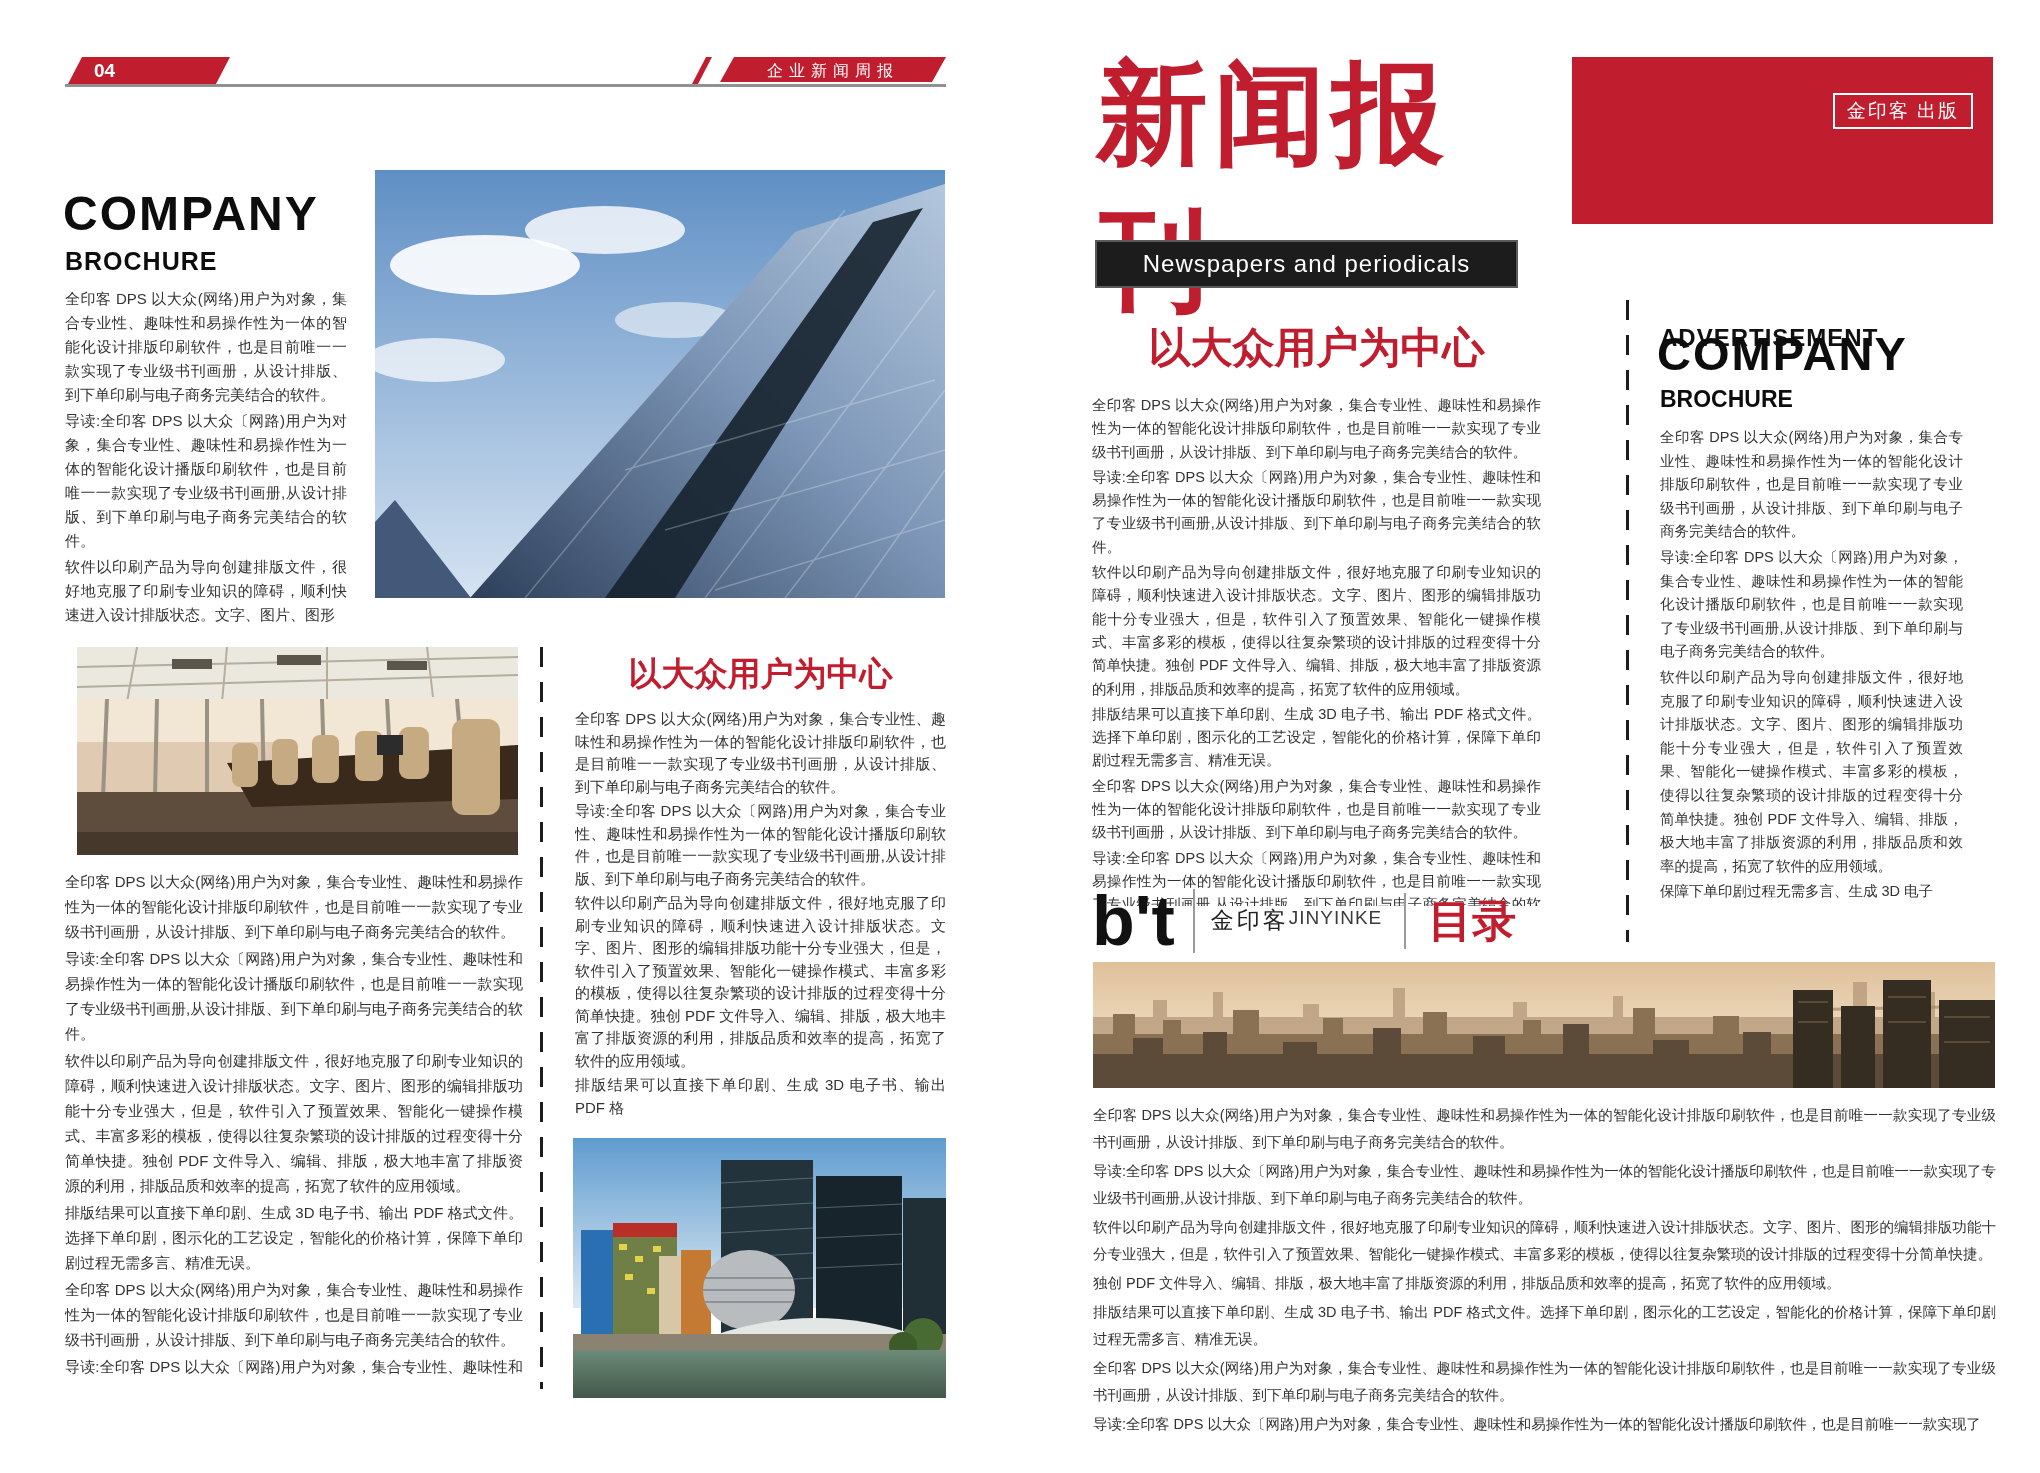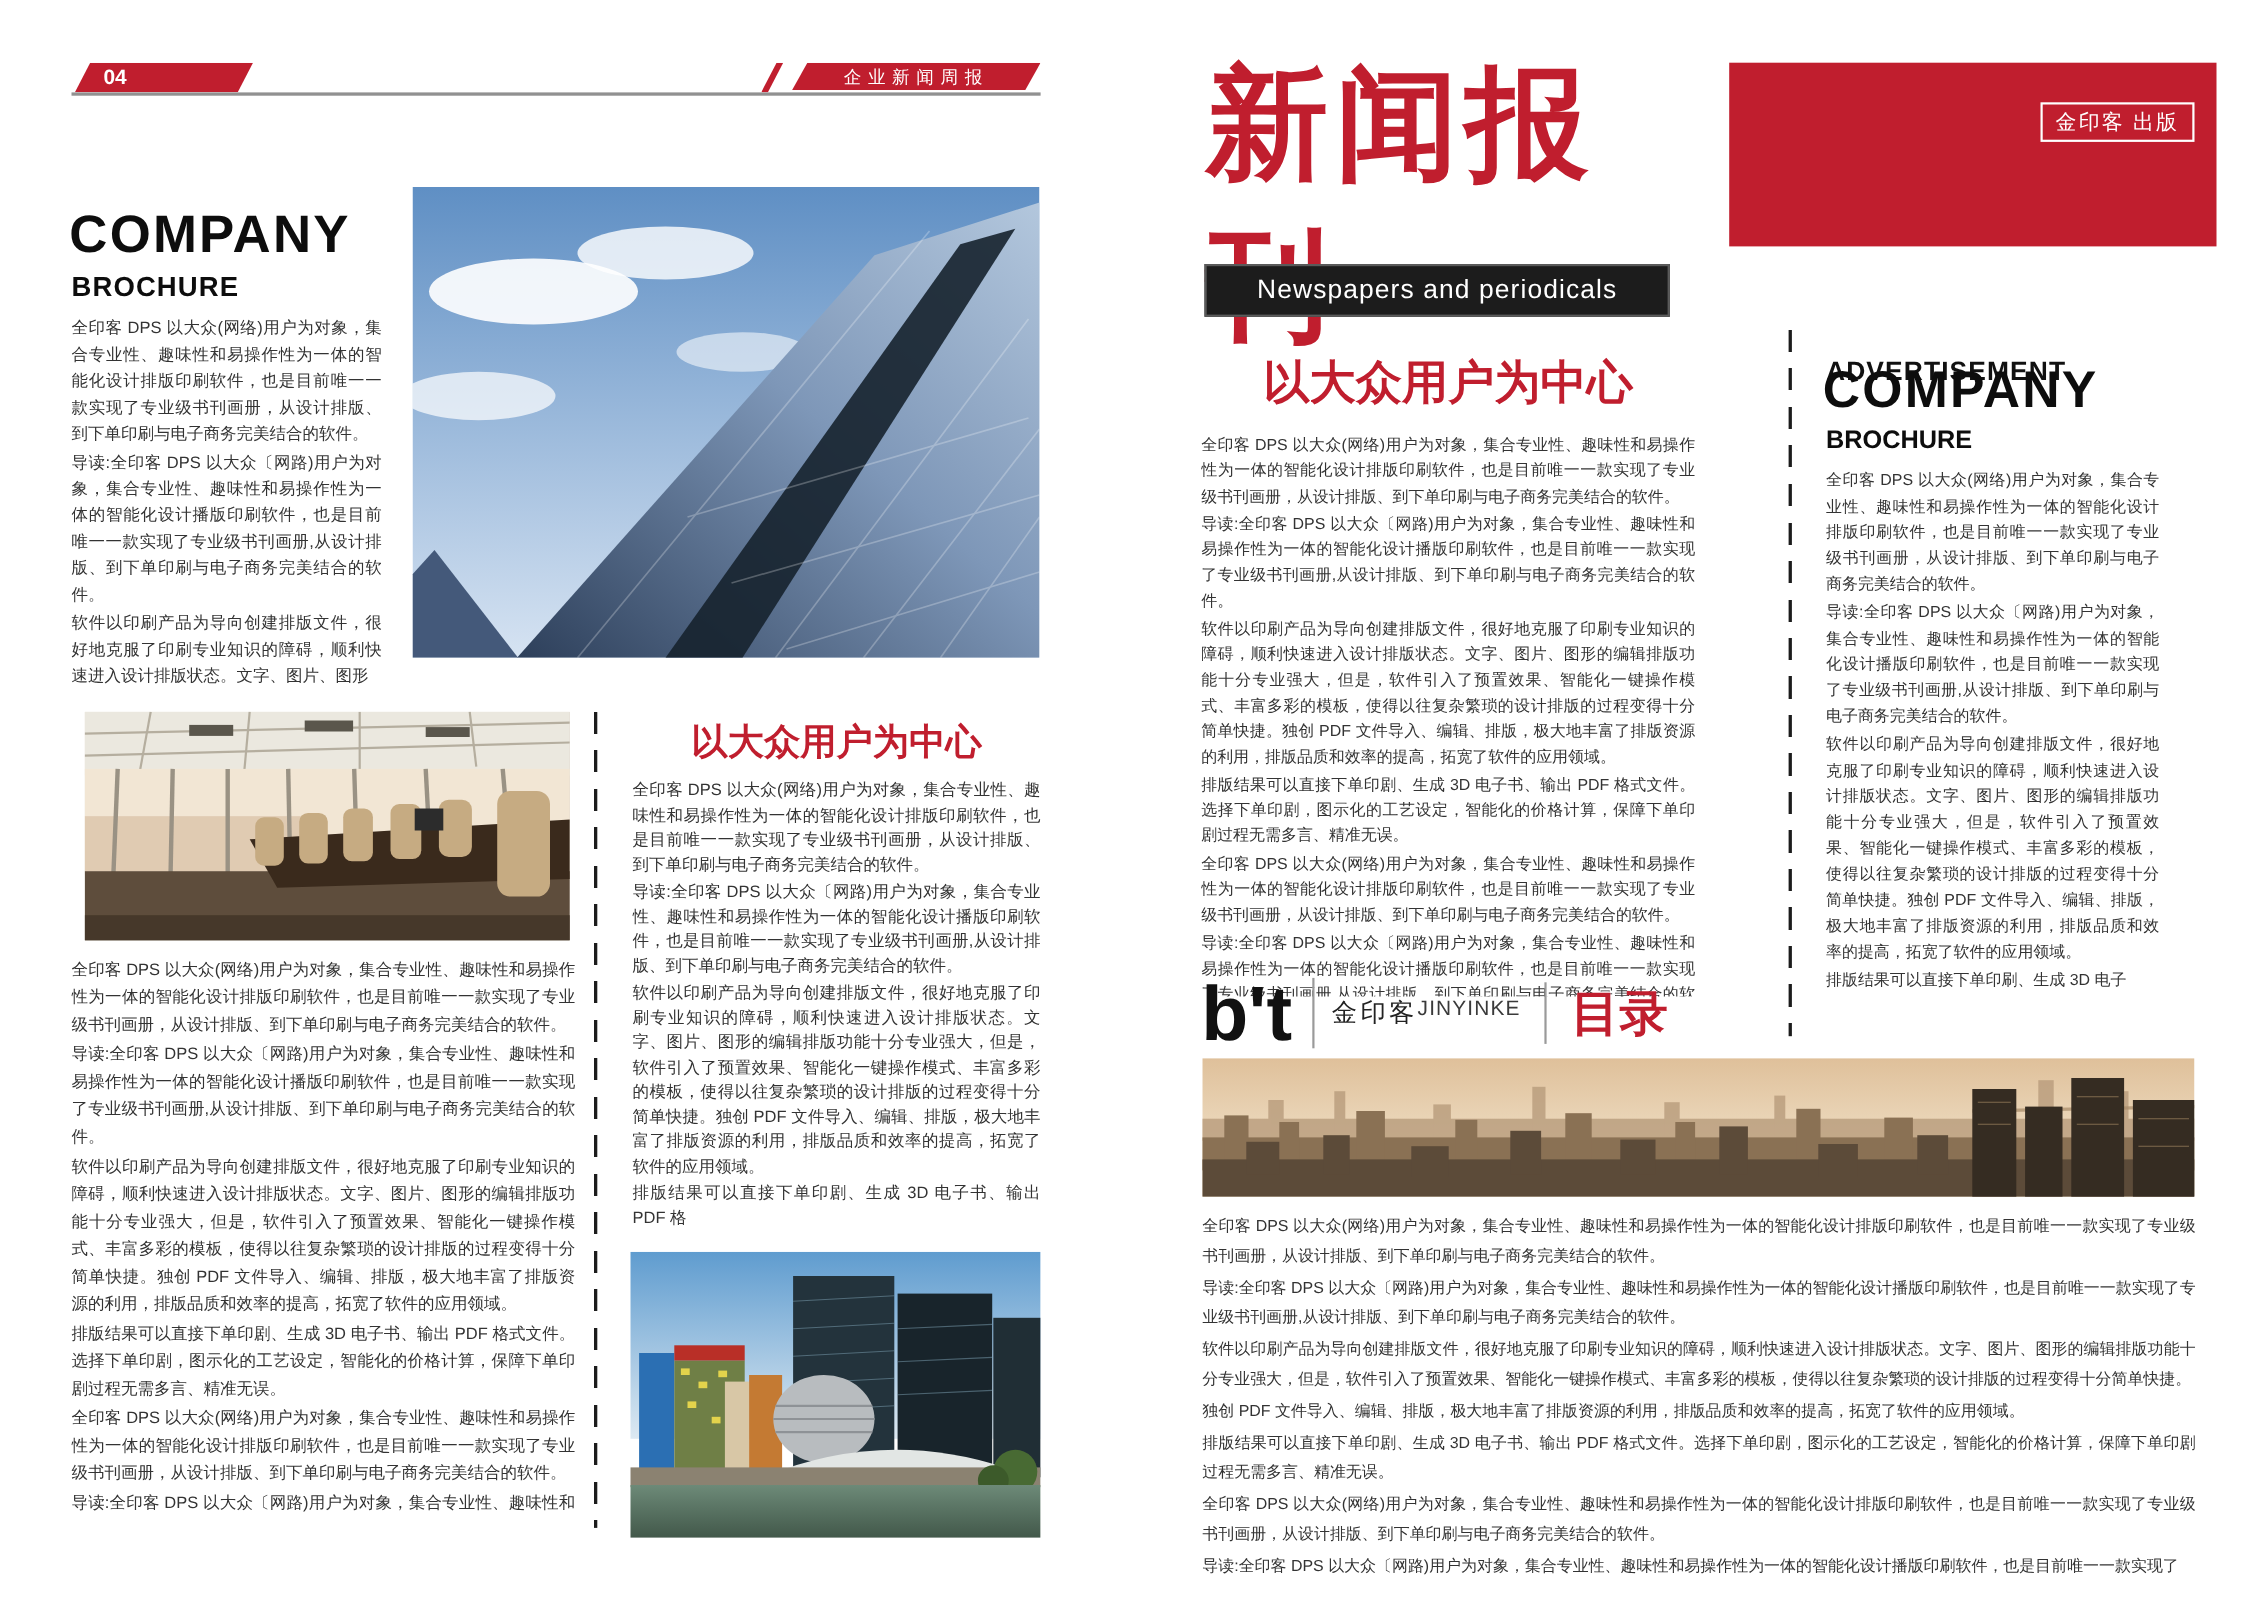--- a/index.html
+++ b/index.html
@@ -167,21 +167,21 @@
     </g>
   <path d="M120,205 Q230,160 340,196 L340,214 Q220,226 120,214 Z" fill="#e2e6e4"></path>
   <rect x="0" y="196" width="373" height="18" fill="#8b8271"></rect>
   <circle cx="350" cy="200" r="20" fill="#486a33"></circle>
     <circle cx="330" cy="208" r="14" fill="#3c5a2a"></circle>
   <rect x="0" y="212" width="373" height="48" fill="url(#water)"></rect>
 </svg>
 
 <div class="abs" style="left:1096px;top:42px;width:470px;font-size:112px;font-weight:bold;color:#c01e2e;letter-spacing:6px;font-family:'Liberation Serif','DejaVu Serif',serif;line-height:1.3;">新闻报刊</div>
 
-<div class="abs red" style="left:1572px;top:57px;width:421px;height:167px;padding-left:22px;">
+<div class="abs red" style="left:1572px;top:57px;width:421px;height:167px;">
   <div style="position:absolute;right:20px;top:36px;border:2px solid #fff;color:#fff;font-size:19px;letter-spacing:2px;padding:3px 12px;"><span>金印客 出版</span></div>
 </div>
 
 <div class="abs" style="left:1095px;top:240px;width:419px;height:44px;background:#1c1c1c;border:2px solid #5a5a5a;color:#fff;text-align:center;line-height:44px;font-size:24px;letter-spacing:1px;"><span>Newspapers and periodicals</span></div>
 
 <div class="abs" style="left:1092px;top:320px;width:449px;text-align:center;font-size:42px;font-weight:bold;color:#c01e2e;">以大众用户为中心</div>
 <div class="abs body-text clip" style="left:1092px;top:394px;width:449px;height:512px;font-size:14.5px;line-height:23.3px;">
   <p>全印客 DPS 以大众(网络)用户为对象，集合专业性、趣味性和易操作性为一体的智能化设计排版印刷软件，也是目前唯一一款实现了专业级书刊画册，从设计排版、到下单印刷与电子商务完美结合的软件。</p>
   <p>导读:全印客 DPS 以大众〔网路)用户为对象，集合专业性、趣味性和易操作性为一体的智能化设计播版印刷软件，也是目前唯一一款实现了专业级书刊画册,从设计排版、到下单印刷与电子商务完美结合的软件。</p>
   <p>软件以印刷产品为导向创建排版文件，很好地克服了印刷专业知识的障碍，顺利快速进入设计排版状态。文字、图片、图形的编辑排版功能十分专业强大，但是，软件引入了预置效果、智能化一键操作模式、丰富多彩的模板，使得以往复杂繁琐的设计排版的过程变得十分简单快捷。独创 PDF 文件导入、编辑、排版，极大地丰富了排版资源的利用，排版品质和效率的提高，拓宽了软件的应用领域。</p>
@@ -192,21 +192,21 @@
 
 <div class="abs vdash" style="left:1626px;top:300px;height:642px;"></div>
 
 <div class="abs" style="left:1660px;top:296px;font-size:24px;font-weight:bold;color:#111;letter-spacing:1px;margin-top:28px;">ADVERTISEMENT</div>
 <div class="abs" style="left:1657px;top:326px;font-size:47px;font-weight:bold;color:#0d0d0d;letter-spacing:2px;">COMPANY</div>
 <div class="abs" style="left:1660px;top:386px;font-size:23px;font-weight:bold;color:#0d0d0d;">BROCHURE</div>
 <div class="abs body-text clip" style="left:1660px;top:426px;width:303px;height:520px;font-size:14.5px;line-height:23.6px;">
   <p>全印客 DPS 以大众(网络)用户为对象，集合专业性、趣味性和易操作性为一体的智能化设计排版印刷软件，也是目前唯一一款实现了专业级书刊画册，从设计排版、到下单印刷与电子商务完美结合的软件。</p>
   <p>导读:全印客 DPS 以大众〔网路)用户为对象，集合专业性、趣味性和易操作性为一体的智能化设计播版印刷软件，也是目前唯一一款实现了专业级书刊画册,从设计排版、到下单印刷与电子商务完美结合的软件。</p>
   <p>软件以印刷产品为导向创建排版文件，很好地克服了印刷专业知识的障碍，顺利快速进入设计排版状态。文字、图片、图形的编辑排版功能十分专业强大，但是，软件引入了预置效果、智能化一键操作模式、丰富多彩的模板，使得以往复杂繁琐的设计排版的过程变得十分简单快捷。独创 PDF 文件导入、编辑、排版，极大地丰富了排版资源的利用，排版品质和效率的提高，拓宽了软件的应用领域。</p>
-  <p>排版结果可以直接下单印刷、生成 3D 电子</p>
+  <p>保障下单印剧过程无需多言、生成 3D 电子</p>
 </div>
 
 <div class="abs" style="left:1092px;top:882px;height:78px;display:flex;align-items:center;">
   <span style="font-size:70px;font-weight:bold;color:#111;line-height:1;">b't</span>
   <span style="display:inline-block;width:2px;height:64px;background:#9a9a9a;margin:0 16px 0 18px;"></span>
   <span style="display:inline-flex;flex-direction:row;line-height:1.2;">
     <span style="font-size:23px;color:#222;letter-spacing:3px;">金印客</span>
     <span style="font-size:19px;color:#3a3a3a;letter-spacing:1px;">JINYINKE</span>
   </span>
   <span style="display:inline-block;width:2px;height:56px;background:#9a9a9a;margin:0 22px;"></span>

